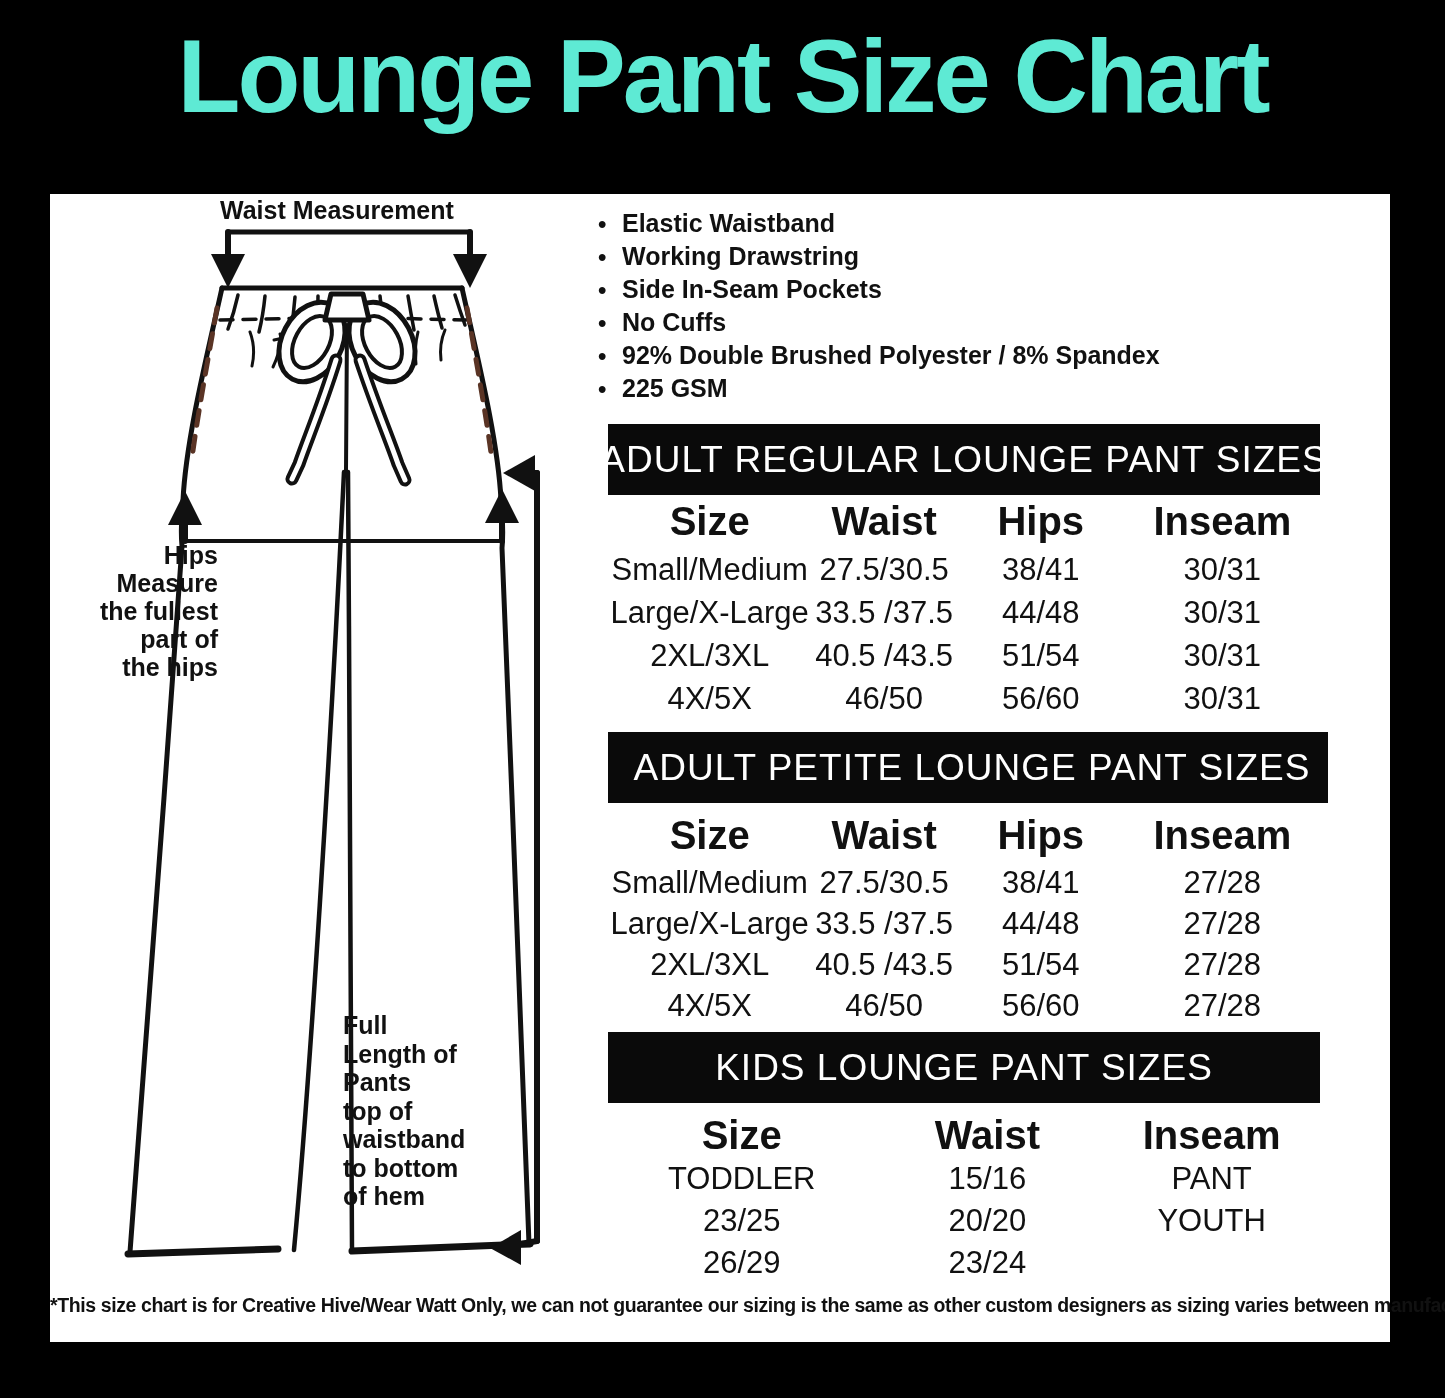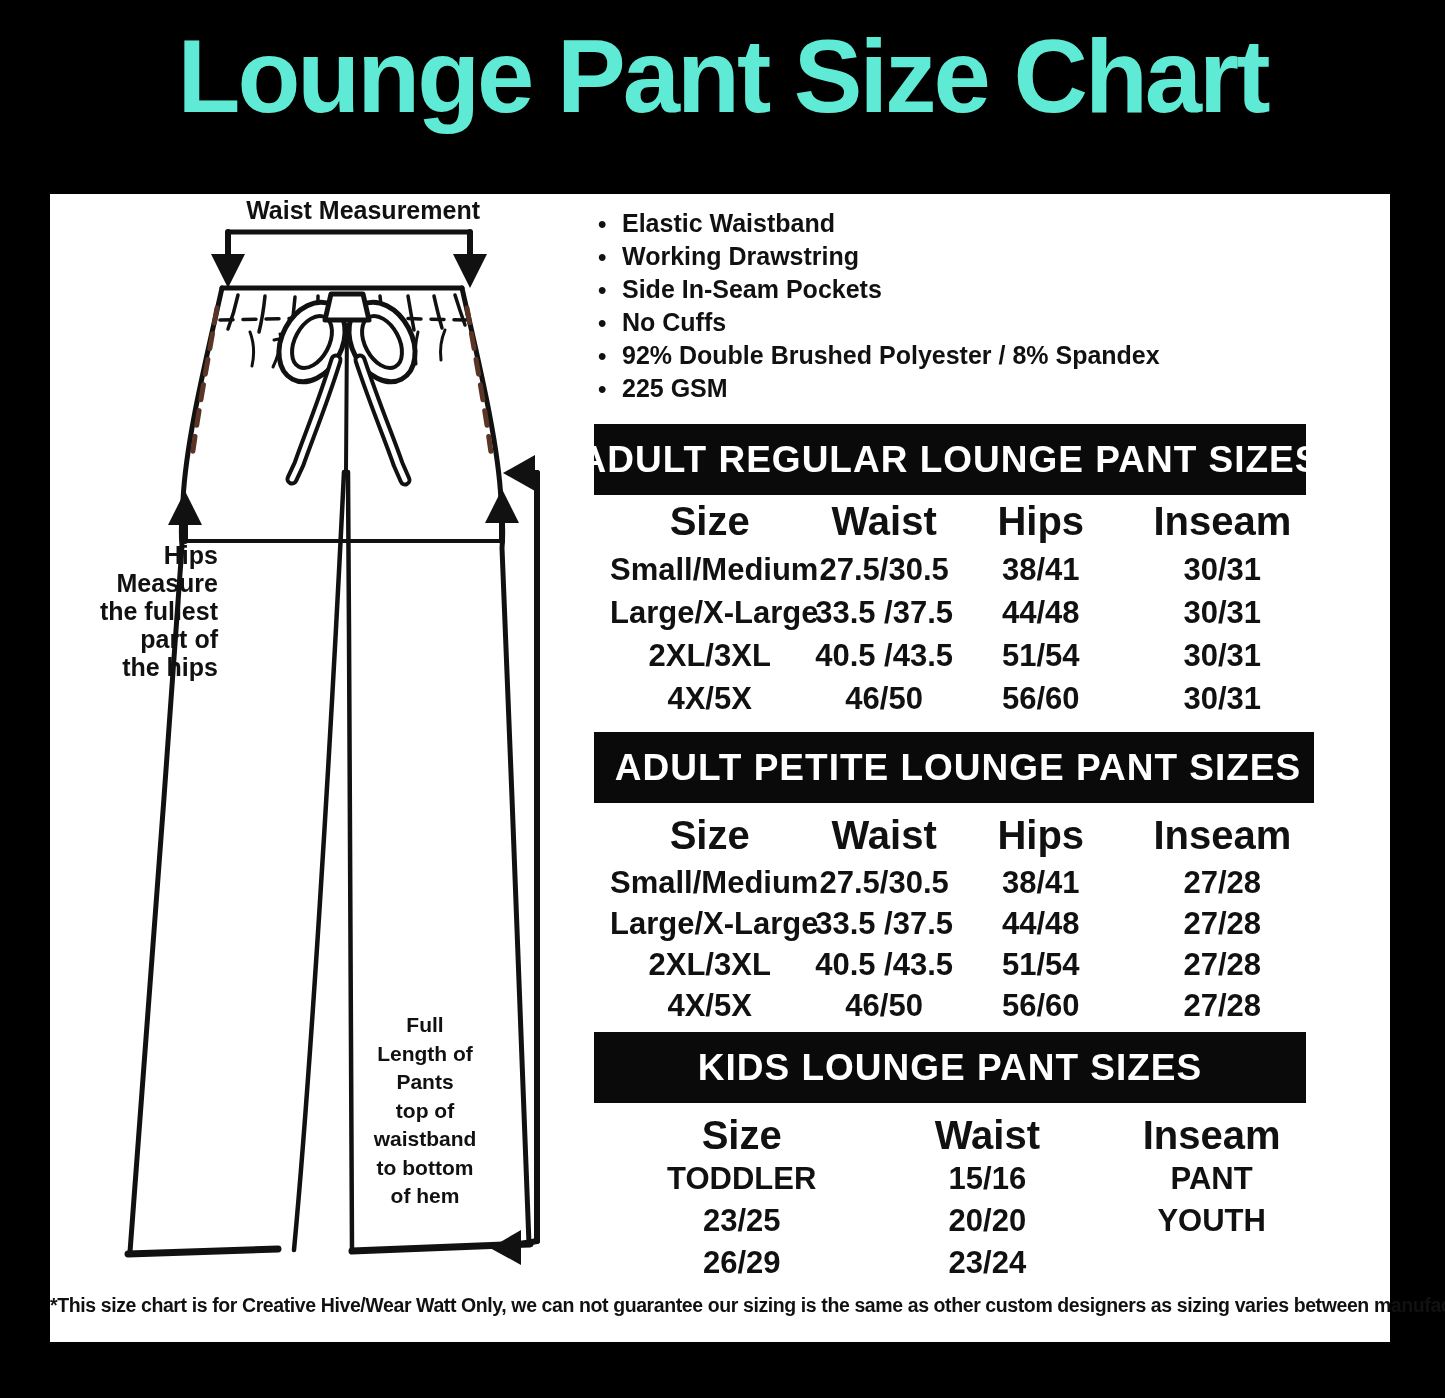--- a/index.html
+++ b/index.html
@@ -15,38 +15,38 @@
     font-size:103px; font-weight:800; letter-spacing:-3px;
     white-space:nowrap;
   }
   .panel {
     position:absolute; left:50px; top:194px;
     width:1340px; height:1148px; background:#fff;
   }
   
   .diagram-svg { position:absolute; left:10px; top:6px; }
   .diag-label { position:absolute; font-weight:700; color:#111; }
-  .waist-label { left:170px; top:2px; width:260px; text-align:right; font-size:25px; }
+  .waist-label { left:170px; top:2px; width:260px; text-align:left; font-size:25px; }
   .hips-label  { left:18px;  top:347px; width:150px; text-align:right; font-size:25px; line-height:28px; white-space:pre-line; }
-  .len-label   { left:293px; top:817px; width:164px; text-align:center; font-size:21px; line-height:28.5px; white-space:pre-line; }
+  .len-label   { left:293px; top:817px; width:164px; text-align:left; font-size:25px; line-height:28.5px; white-space:pre-line; }
   
   .features { position:absolute; left:548px; top:13px; width:760px; }
   .feat { display:flex; align-items:baseline; font-size:25px; font-weight:700; line-height:33px; white-space:nowrap; }
   .feat .bullet { width:24px; font-size:24px; }
   .tbar {
-    position:absolute; left:544px; width:712px; height:71px;
+    position:absolute; left:558px; width:712px; height:71px;
     background:#0a0a0a; color:#fff;
     display:flex; align-items:center; justify-content:center;
-    font-size:37px; font-weight:700; letter-spacing:1px; white-space:nowrap;
+    font-size:37px; font-weight:400; letter-spacing:1px; white-space:nowrap;
   }
   .tgrid { position:absolute; left:560px; width:712px; display:grid; align-items:center; }
   .cols4 { grid-template-columns:28% 21% 23% 28%; }
   .cols3 { grid-template-columns:37% 32% 31%; }
   .tgrid .th { font-size:40px; font-weight:700; text-align:center; }
-  .tgrid .td { font-size:31px; font-weight:700; text-align:center; white-space:nowrap; }
+  .tgrid .td { font-size:31px; font-weight:400; text-align:center; white-space:nowrap; }
   #bar-0  { top:230px; }
   #grid-0 { top:300px; grid-template-rows:54px repeat(4,43px); }
   #bar-1  { top:538px;padding-left:8px; }
   #grid-1 { top:614px; grid-template-rows:54px repeat(4,41px); }
   #bar-2  { top:838px; }
   #grid-2 { top:918px; grid-template-rows:46px repeat(3,42px); }
   .footnote {
     position:absolute; left:0; right:0; top:1100px;
     text-align:center; font-size:19.5px; font-weight:700;
     letter-spacing:-0.4px; white-space:nowrap; color:#111;

